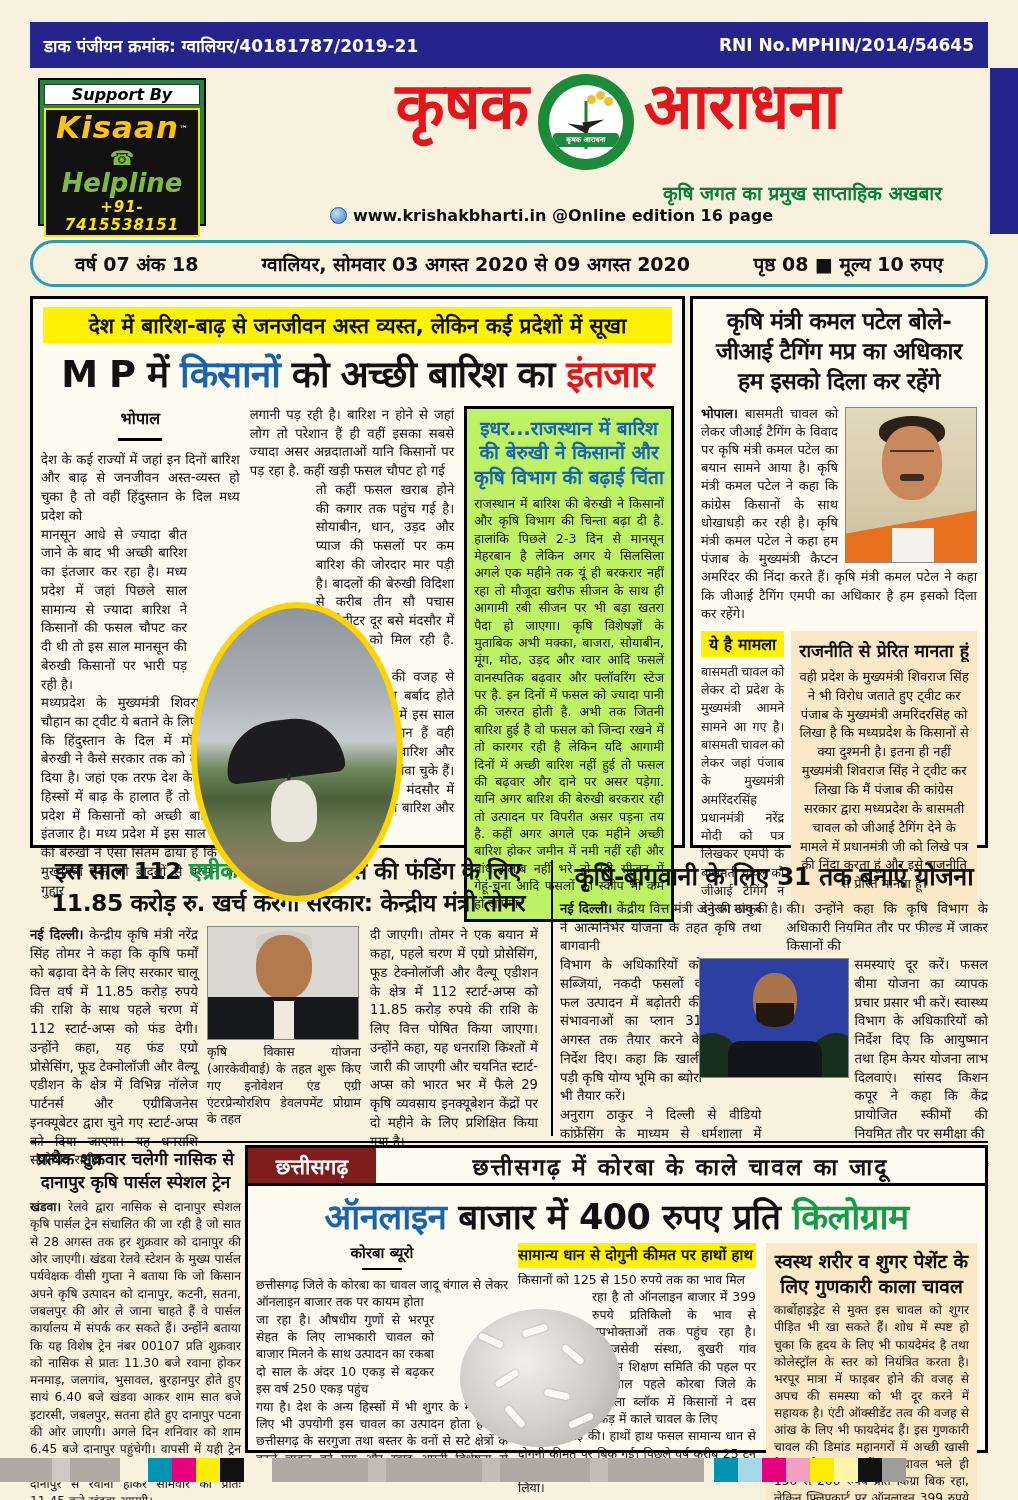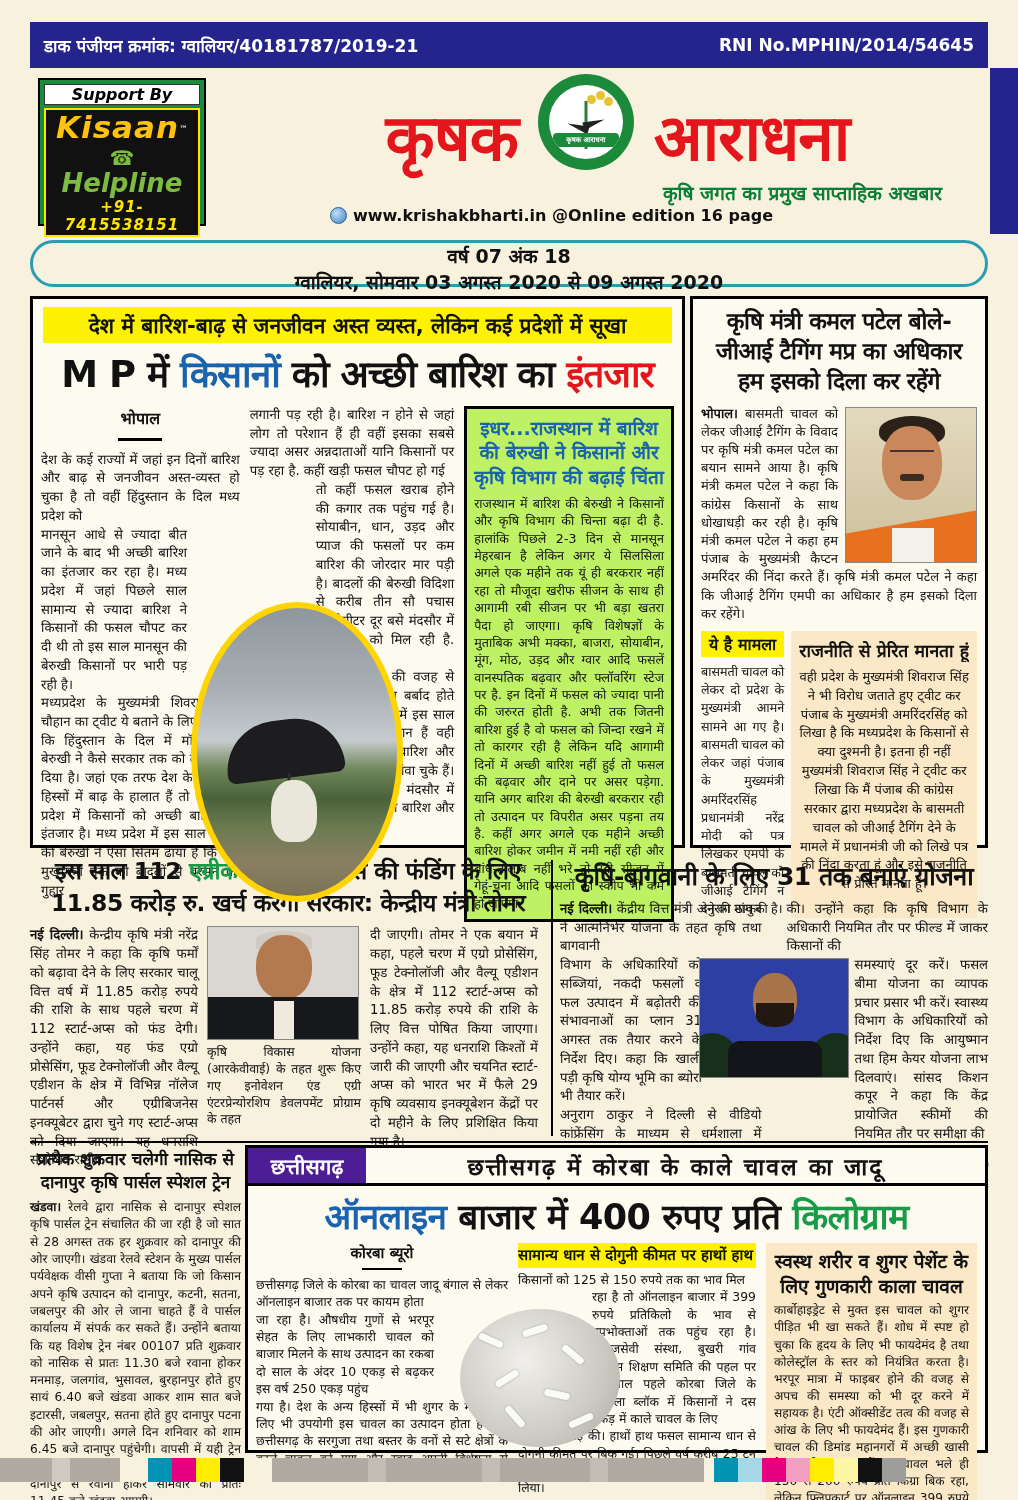--- a/index.html
+++ b/index.html
@@ -23,42 +23,42 @@
   .kisaan-inner { background:#111; border:2px solid #ffe400; margin-top:3px; padding:2px 4px 1px; text-align:center; }
   .kisaan-brand { color:#ffc20e; font-weight:bold; font-size:31px; line-height:1; letter-spacing:1px; }
   .kisaan-tm { color:#fff; font-size:9px; vertical-align:super; }
   .kisaan-help { color:#7dbb42; font-weight:bold; font-size:26px; line-height:1.05; }
   .phone-glyph { color:#7dbb42; font-size:20px; }
   .kisaan-phone { color:#ffe400; font-weight:bold; font-size:15px; letter-spacing:1px; }
   .kisaan-url { color:#fff; font-weight:bold; font-size:11.5px; text-align:center; margin-top:3px; }
   .url-icon { display:inline-block; width:12px; height:12px; background:#9cc7f0; border:1px solid #4a77b5; vertical-align:-2px; margin-right:3px; }
 
   .title-row { position:absolute; left:215px; top:6px; width:745px; display:flex;
-               align-items:flex-end; justify-content:center; gap:20px; }
+               align-items:flex-start; justify-content:center; gap:10px; }
   .paper-title { color:#e4161c; font-weight:bold; font-size:64px; line-height:1; letter-spacing:-1px; }
   .logo-wrap { width:96px; height:96px; border-radius:50%; border:6px dotted #1b8a3a;
                background:#1b8a3a; position:relative; flex:0 0 auto; }
   .logo-inner { position:absolute; inset:5px; background:#fff; border-radius:50%; overflow:hidden; }
   .logo-stem { position:absolute; left:50%; top:16px; width:3px; height:48px; background:#2f7d33; transform:translateX(-50%); }
   .logo-leaf-l, .logo-leaf-r { position:absolute; width:0; height:0; border-style:solid; }
   .logo-leaf-l { left:18px; top:38px; border-width:4px 22px 4px 0; border-color:transparent #222 transparent transparent; transform:rotate(18deg); }
   .logo-leaf-r { right:18px; top:34px; border-width:4px 0 4px 22px; border-color:transparent transparent transparent #222; transform:rotate(-18deg); }
   .logo-bud1,.logo-bud2,.logo-bud3 { position:absolute; width:9px; height:9px; border-radius:50%; background:#e8c435; }
   .logo-bud1 { left:38px; top:10px; } .logo-bud2 { left:47px; top:6px; } .logo-bud3 { left:55px; top:12px; }
   .logo-ribbon { position:absolute; left:4px; right:4px; bottom:12px; height:14px; background:#1b8a3a;
                  border-radius:4px; color:#fff; font-size:7px; font-weight:bold; text-align:center; line-height:14px; }
   .tagline { position:absolute; right:46px; top:112px; color:#0c7e38; font-weight:bold; font-size:19px; }
   .webline { position:absolute; left:300px; top:138px; font-weight:bold; font-size:16px; display:flex; align-items:center; gap:6px; }
   .globe-icon { width:17px; height:17px; border-radius:50%;
                 background:radial-gradient(circle at 35% 35%, #bfe0f7, #3f7fc4); border:1px solid #2c5e94; }
 
   
   .dateline { position:absolute; left:30px; right:30px; top:240px; height:47px;
               border:3px solid #2a9db5; border-radius:24px; display:flex; align-items:center;
-              justify-content:space-between; padding:0 42px; font-weight:bold; font-size:19px; background:#f7f1de;flex-direction:column; }
+              justify-content:space-between; padding:0 42px; font-weight:bold; font-size:19px; background:#f7f1de; }
 
   
   .jt { text-align:justify; }
   .small { font-size:13.2px; line-height:1.42; }
   .xsmall { font-size:12.4px; line-height:1.4; }
 
   
   .lead-box { position:absolute; left:30px; top:296px; width:655px; height:552px;
               border:3px solid #000; background:#fdfaf0; padding:6px 8px; }
   .lead-kicker { background:#fff200; font-weight:bold; font-size:21px; text-align:center;
@@ -140,21 +140,21 @@
   .pn-left { margin-left:68px; }
 
   
   .train-block { position:absolute; left:30px; top:1148px; width:211px; }
   .train-h { font-weight:bold; font-size:17px; line-height:1.35; text-align:center; }
   .train-body { margin-top:5px; font-size:12.2px; line-height:1.42; }
 
   .rice-box { position:absolute; left:245px; top:1145px; width:743px; height:308px;
               border:3px solid #000; background:#fdfaf0; }
   .rice-header { display:flex; align-items:stretch; border-bottom:3px solid #000; height:38px; }
-  .region-tag { width:118px; background:#4c1d95; color:#fff; font-weight:bold; font-size:21px;
+  .region-tag { width:128px; background:#7f1d1d; color:#fff; font-weight:bold; font-size:21px;
                 display:flex; align-items:center; justify-content:center;font-family:Liberation Serif, serif; }
   .rice-tophead { flex:1; font-weight:bold; font-size:23px; letter-spacing:2px; display:flex;
                   align-items:center; justify-content:center; white-space:nowrap; overflow:hidden; }
   .rice-headline { font-weight:bold; font-size:35px; text-align:center; letter-spacing:-0.5px;
                    white-space:nowrap; overflow:hidden; margin:6px 0 2px; }
   .rice-cols { position:relative; display:flex; gap:10px; padding:2px 8px; }
   .rice-col1 { width:252px; } .rice-col2 { width:238px; }
   .bureau { text-align:center; font-weight:bold; font-size:15px; }
   .bureau-rule { width:40px; height:2px; background:#000; margin:4px auto 6px; }
   .rn-right { width:178px; }

